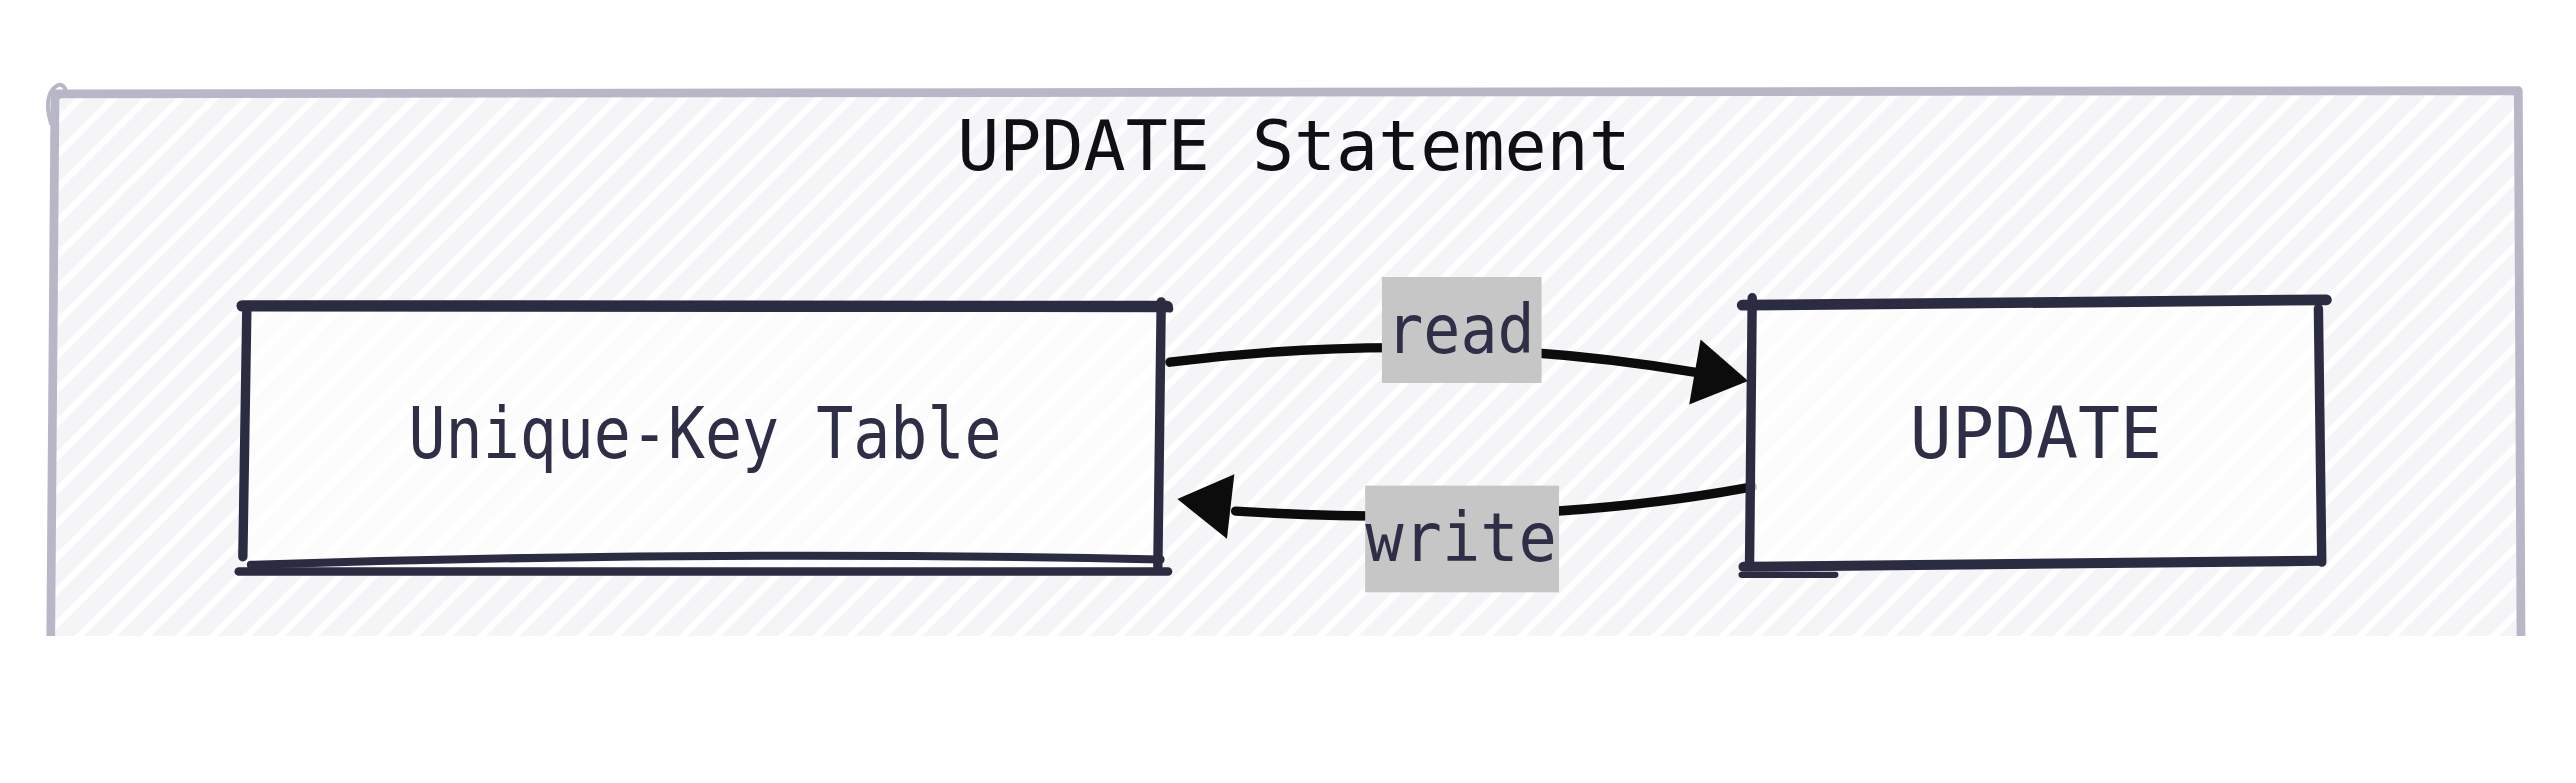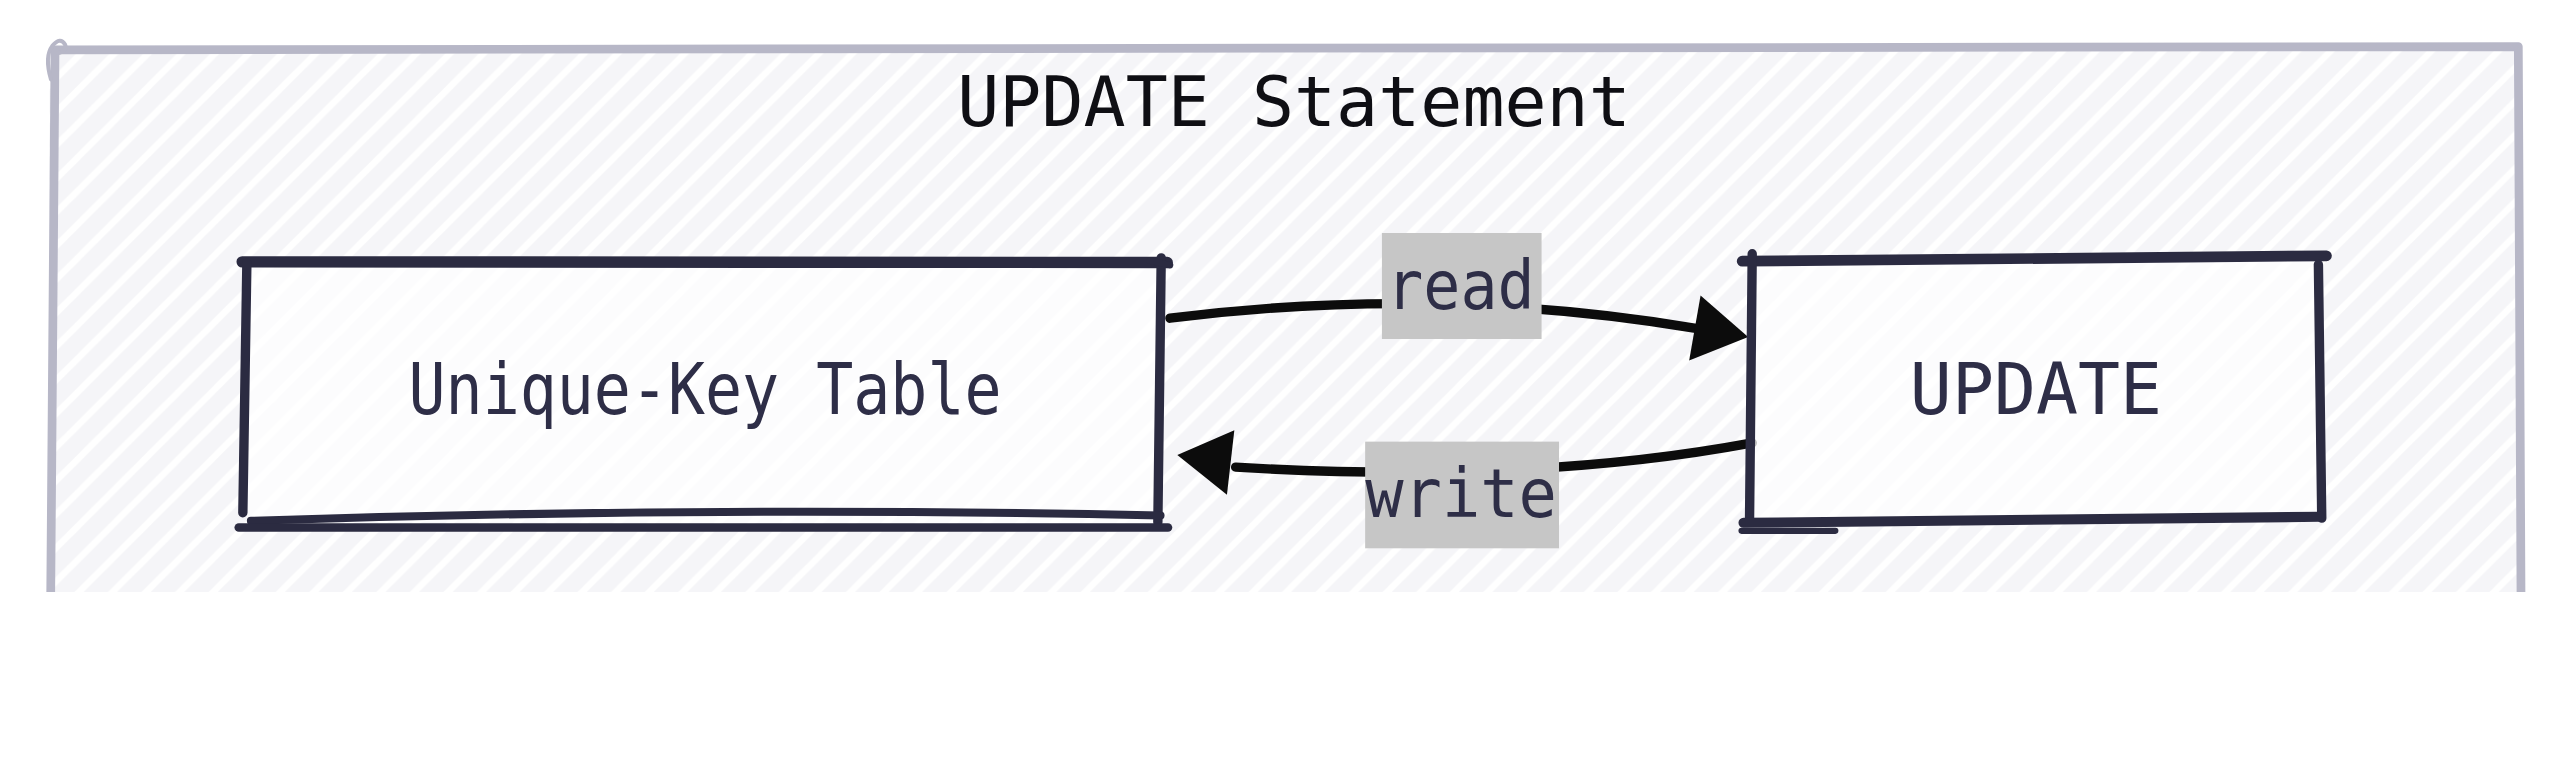--- a/index.html
+++ b/index.html
@@ -1,16 +1,16 @@
 <!DOCTYPE html>
 <html style="font-size:10.7px"><head>
 <meta charset="utf-8">
 <style>
   html, body { margin: 0; padding: 0; background: #ffffff; }
-  .stage { width: 2576px; height: 592px; position: relative; background: #ffffff; }
+  .stage { width: 2576px; height: 592px; position: relative; background: #ffffff; margin-top: 44px; }
   svg { display: block; }
   .title-text {
     font-family: "DejaVu Sans Mono", "Liberation Mono", monospace;
     font-size: 104px; fill: #0f0f14;
   }
   .node-label-text {
     font-family: "DejaVu Sans Mono", "Liberation Mono", monospace;
     font-size: 105px; fill: #2e2e47;
   }
   .edge-label-text {

